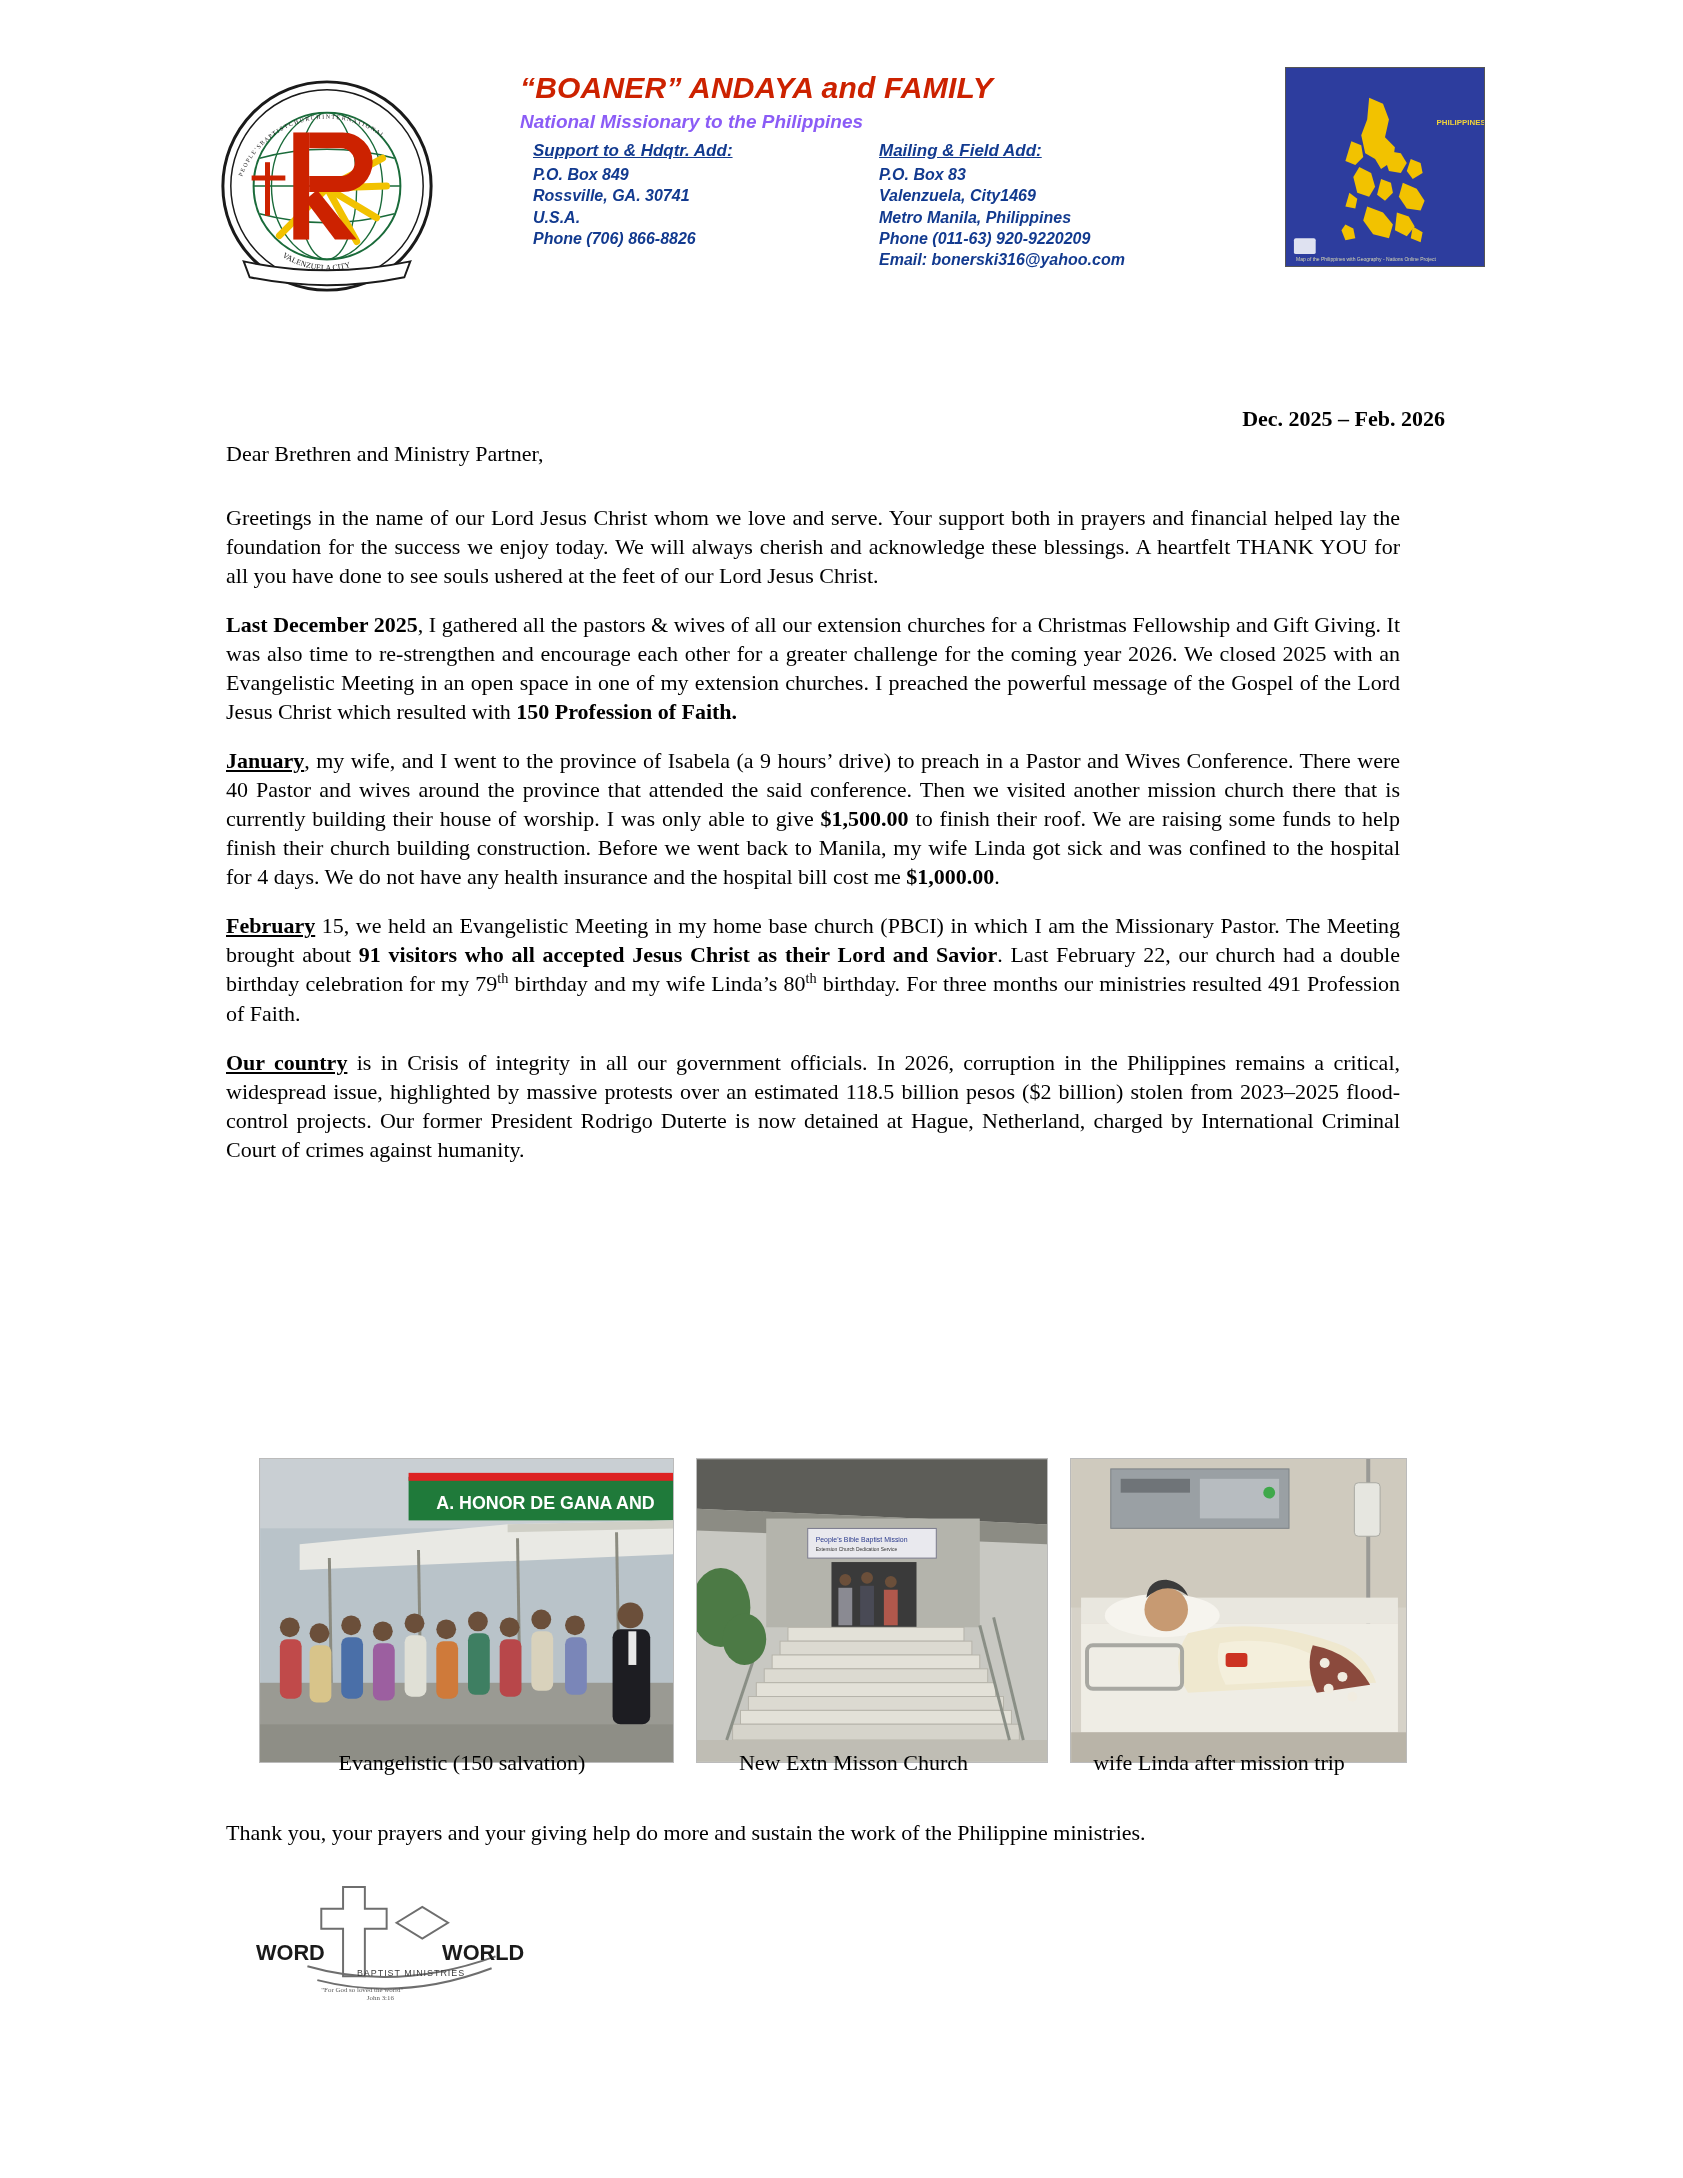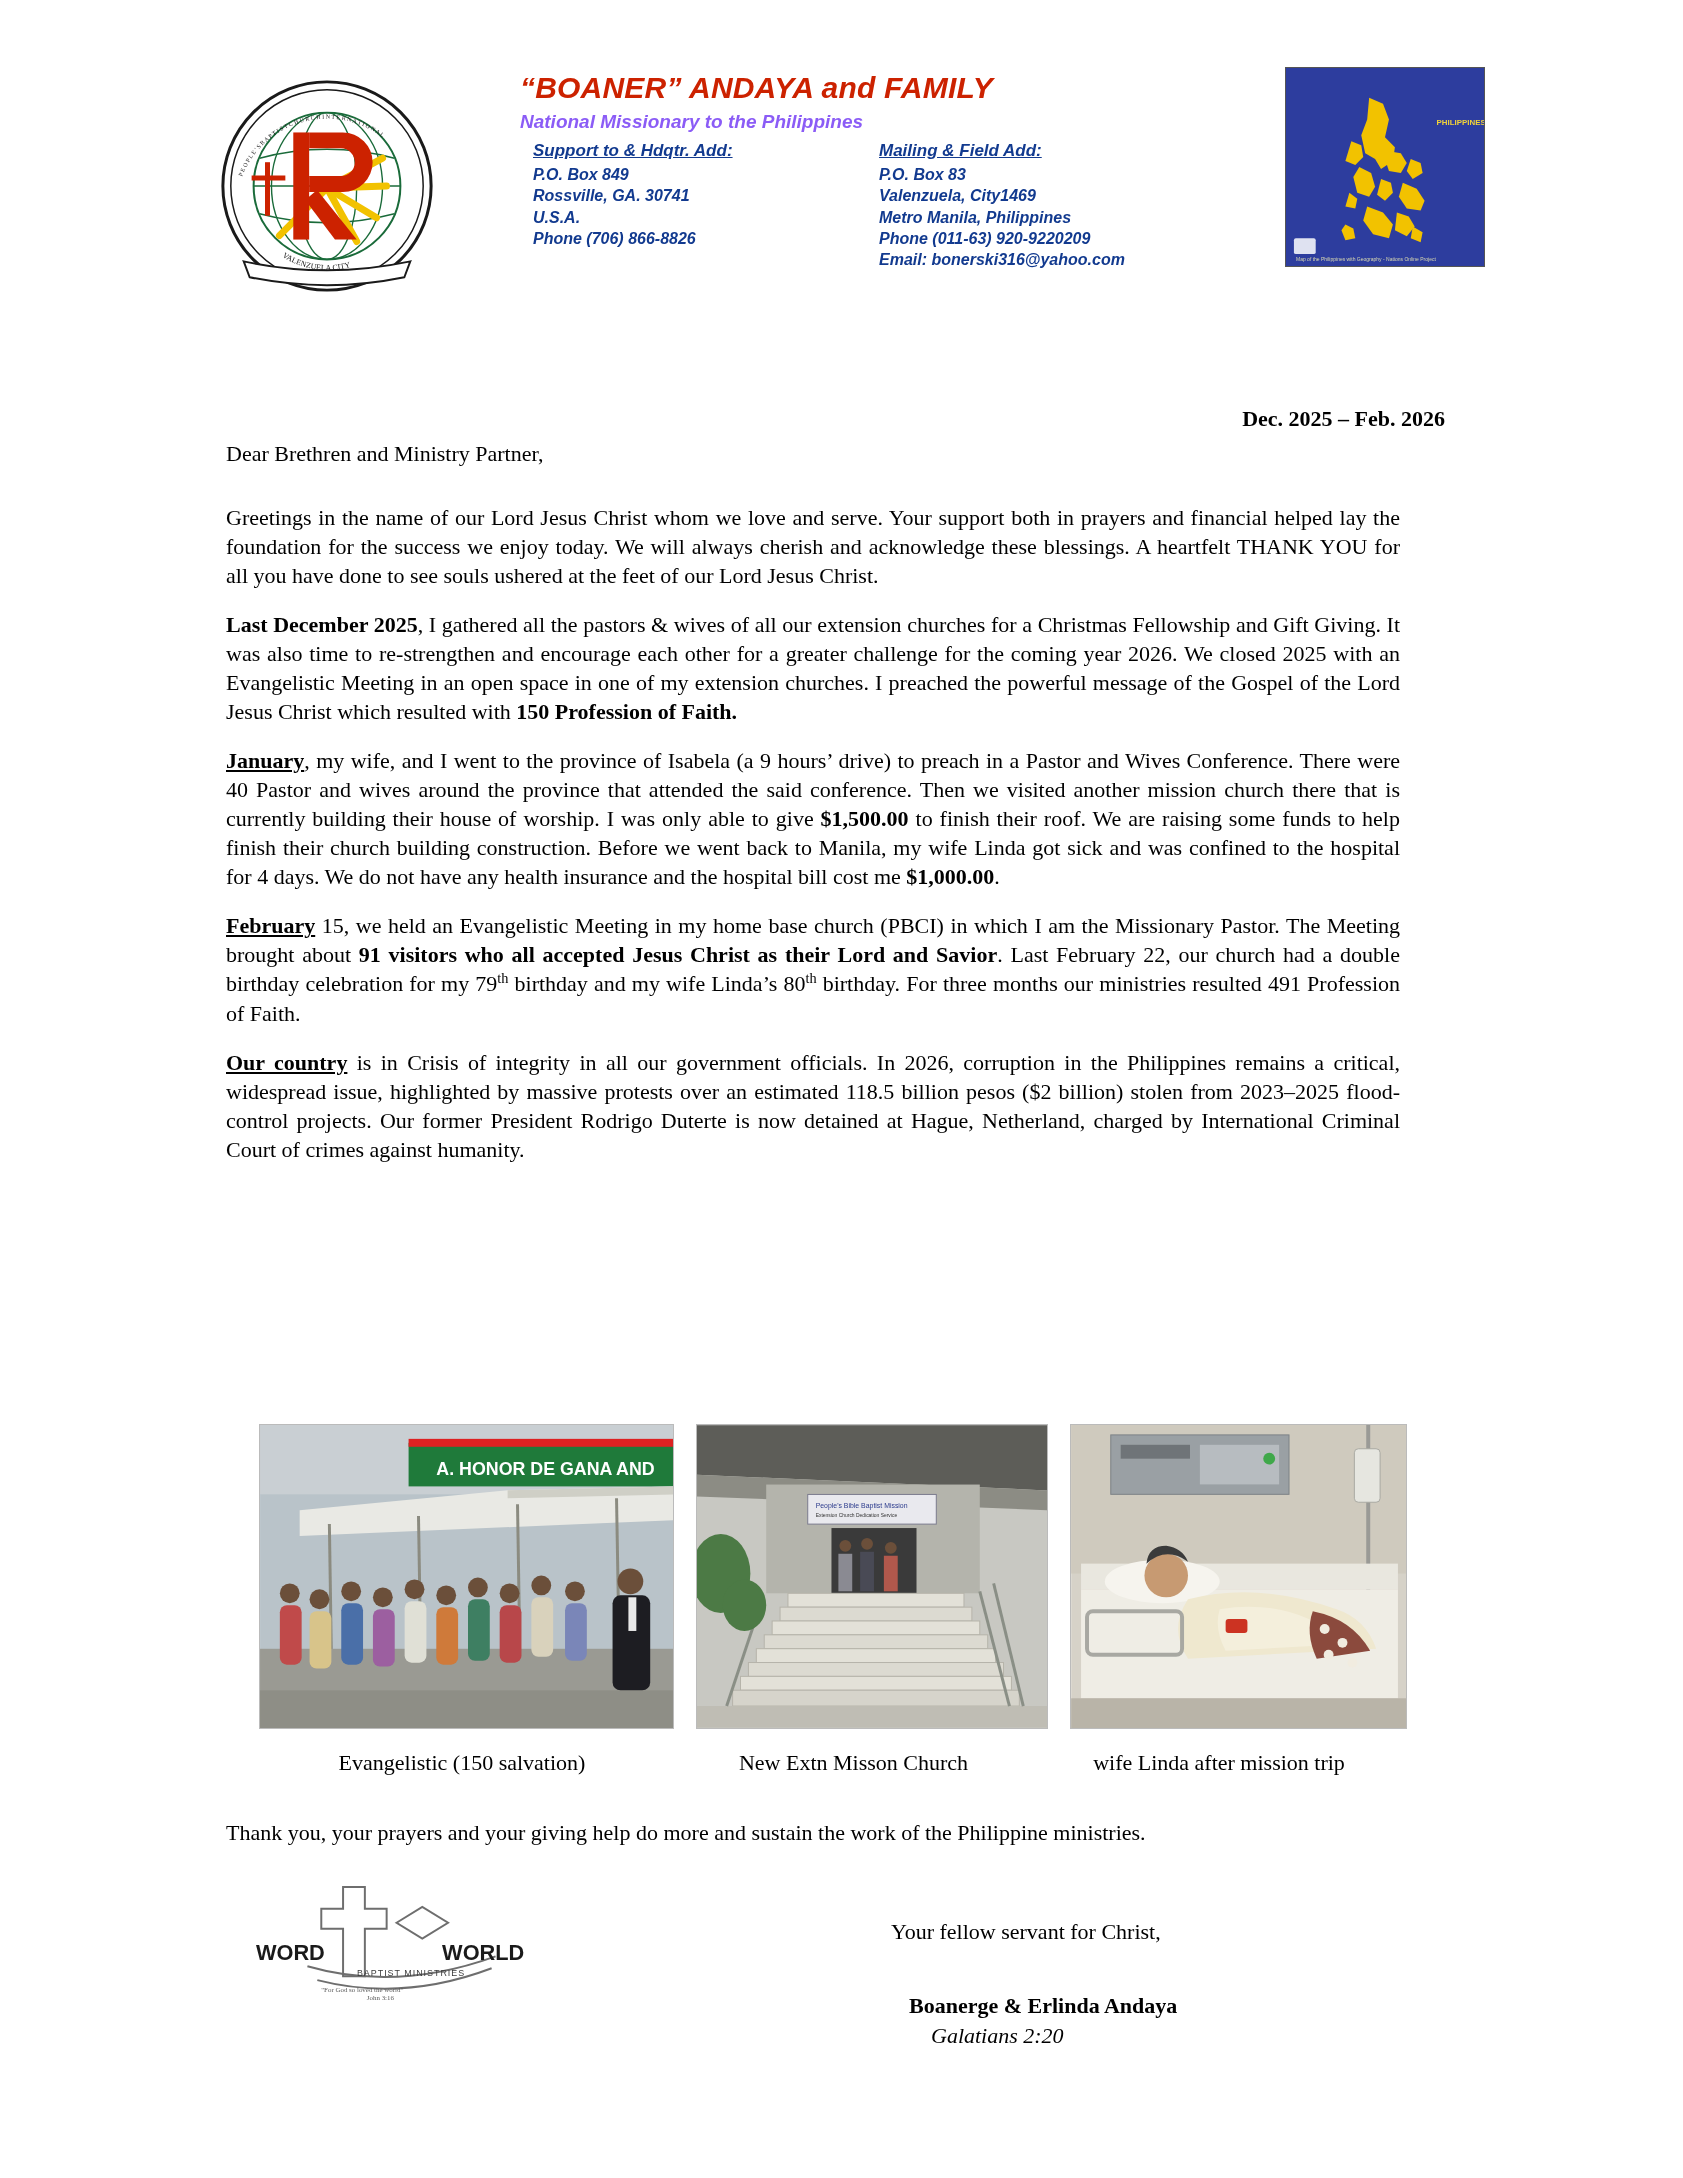--- a/index.html
+++ b/index.html
@@ -131,21 +131,21 @@
   }
   .letter-body p { margin: 0 0 20px 0; }
   .letter-body b { font-weight: bold; }
   .u { text-decoration: underline; font-weight: bold; }
   sup { font-size: 0.65em; vertical-align: super; }
 
   
   .photo-row {
     position: absolute;
     left: 259px;
-    top: 1424px;
+    top: 1458px;
     width: 1148px;
     height: 294px;
     display: flex;
     gap: 22px;
   }
   .photo {
     position: relative;
     overflow: hidden;
     border: 1px solid #bbb;
   }
@@ -508,20 +508,15 @@
         <path d="M 70,100 q 86,22 176,-12"></path>
       </g>
       <text x="8" y="80" font-family="Liberation Sans, sans-serif" font-size="22" font-weight="bold" fill="#1a1a1a">WORD</text>
       <text x="196" y="80" font-family="Liberation Sans, sans-serif" font-size="22" font-weight="bold" fill="#1a1a1a">WORLD</text>
       <text x="110" y="96" font-family="Liberation Sans, sans-serif" font-size="9" letter-spacing="1" fill="#3a3a3a">BAPTIST MINISTRIES</text>
       <text x="74" y="112" font-family="Liberation Serif, serif" font-size="7" fill="#5a5a5a">"For God so loved the world"</text>
       <text x="120" y="120" font-family="Liberation Serif, serif" font-size="7" fill="#5a5a5a">John 3:16</text>
     </svg>
   </div>
 
-  <div class="sig-block">
-    <div class="sig-servant">Your fellow servant for Christ,</div>
-    <div class="sig-name">Boanerge &amp; Erlinda Andaya</div>
-    <div class="sig-verse">Galatians 2:20</div>
-  </div>
 
 </div>
 
 
 </body></html>

